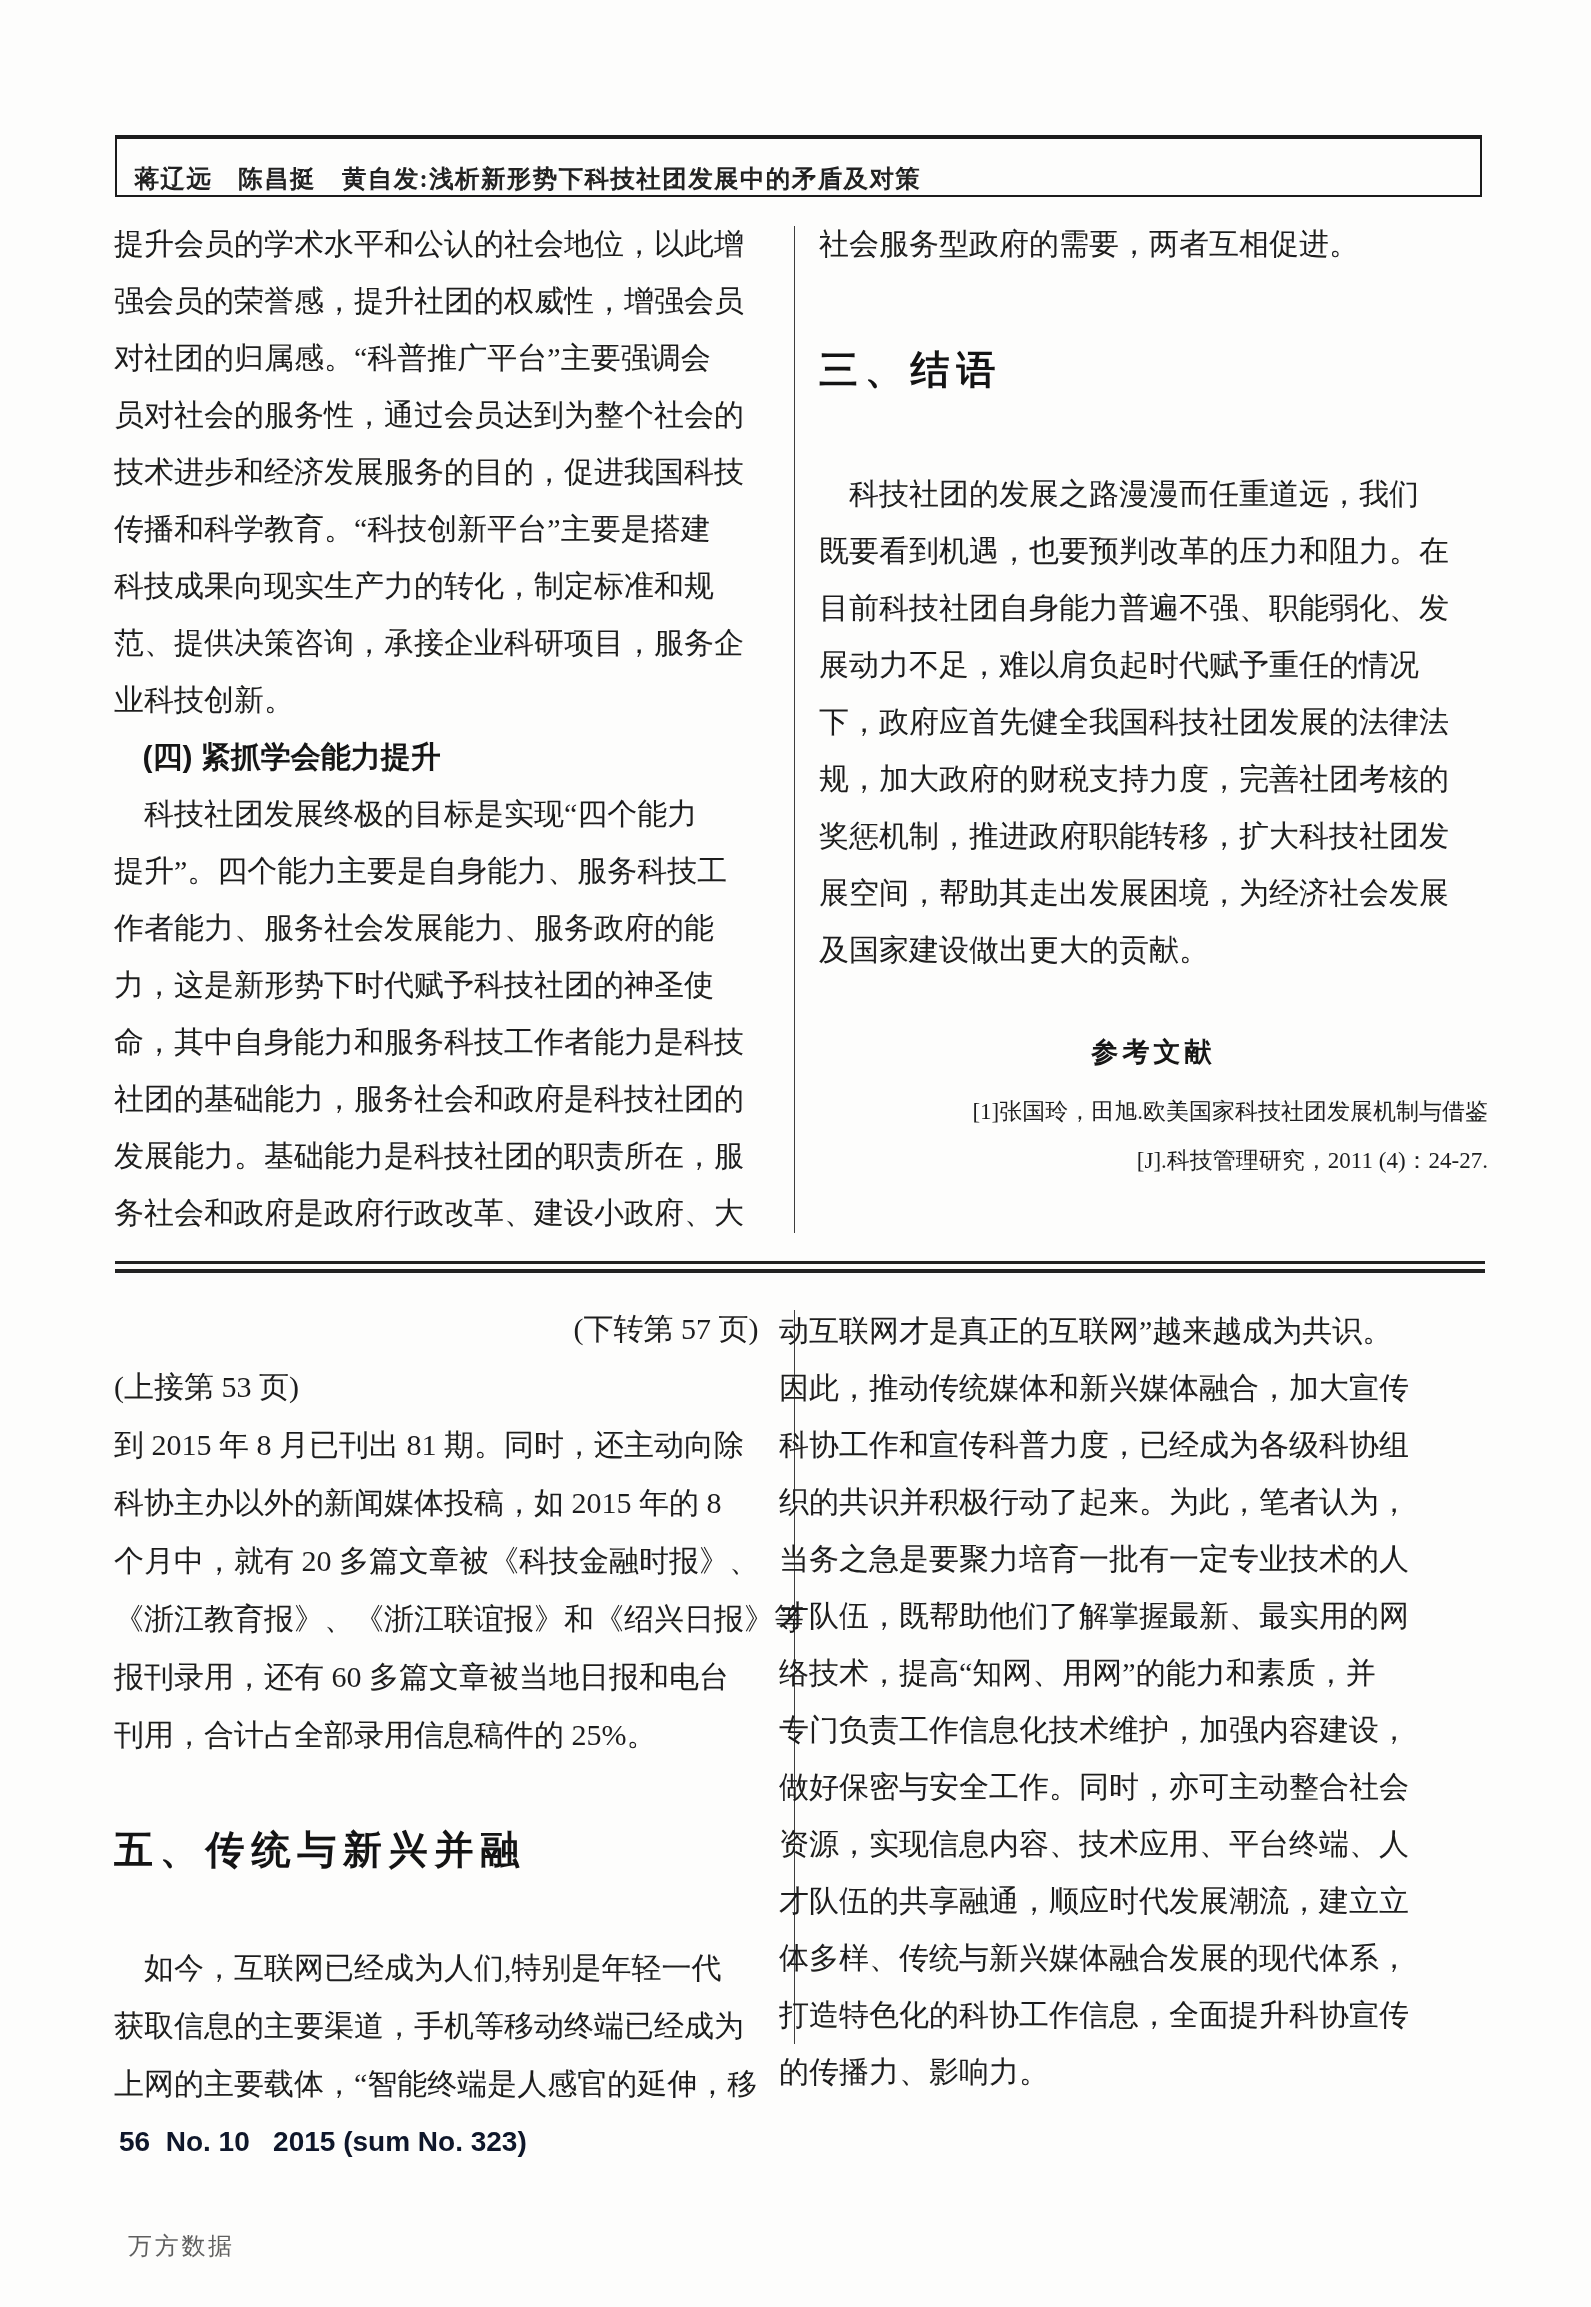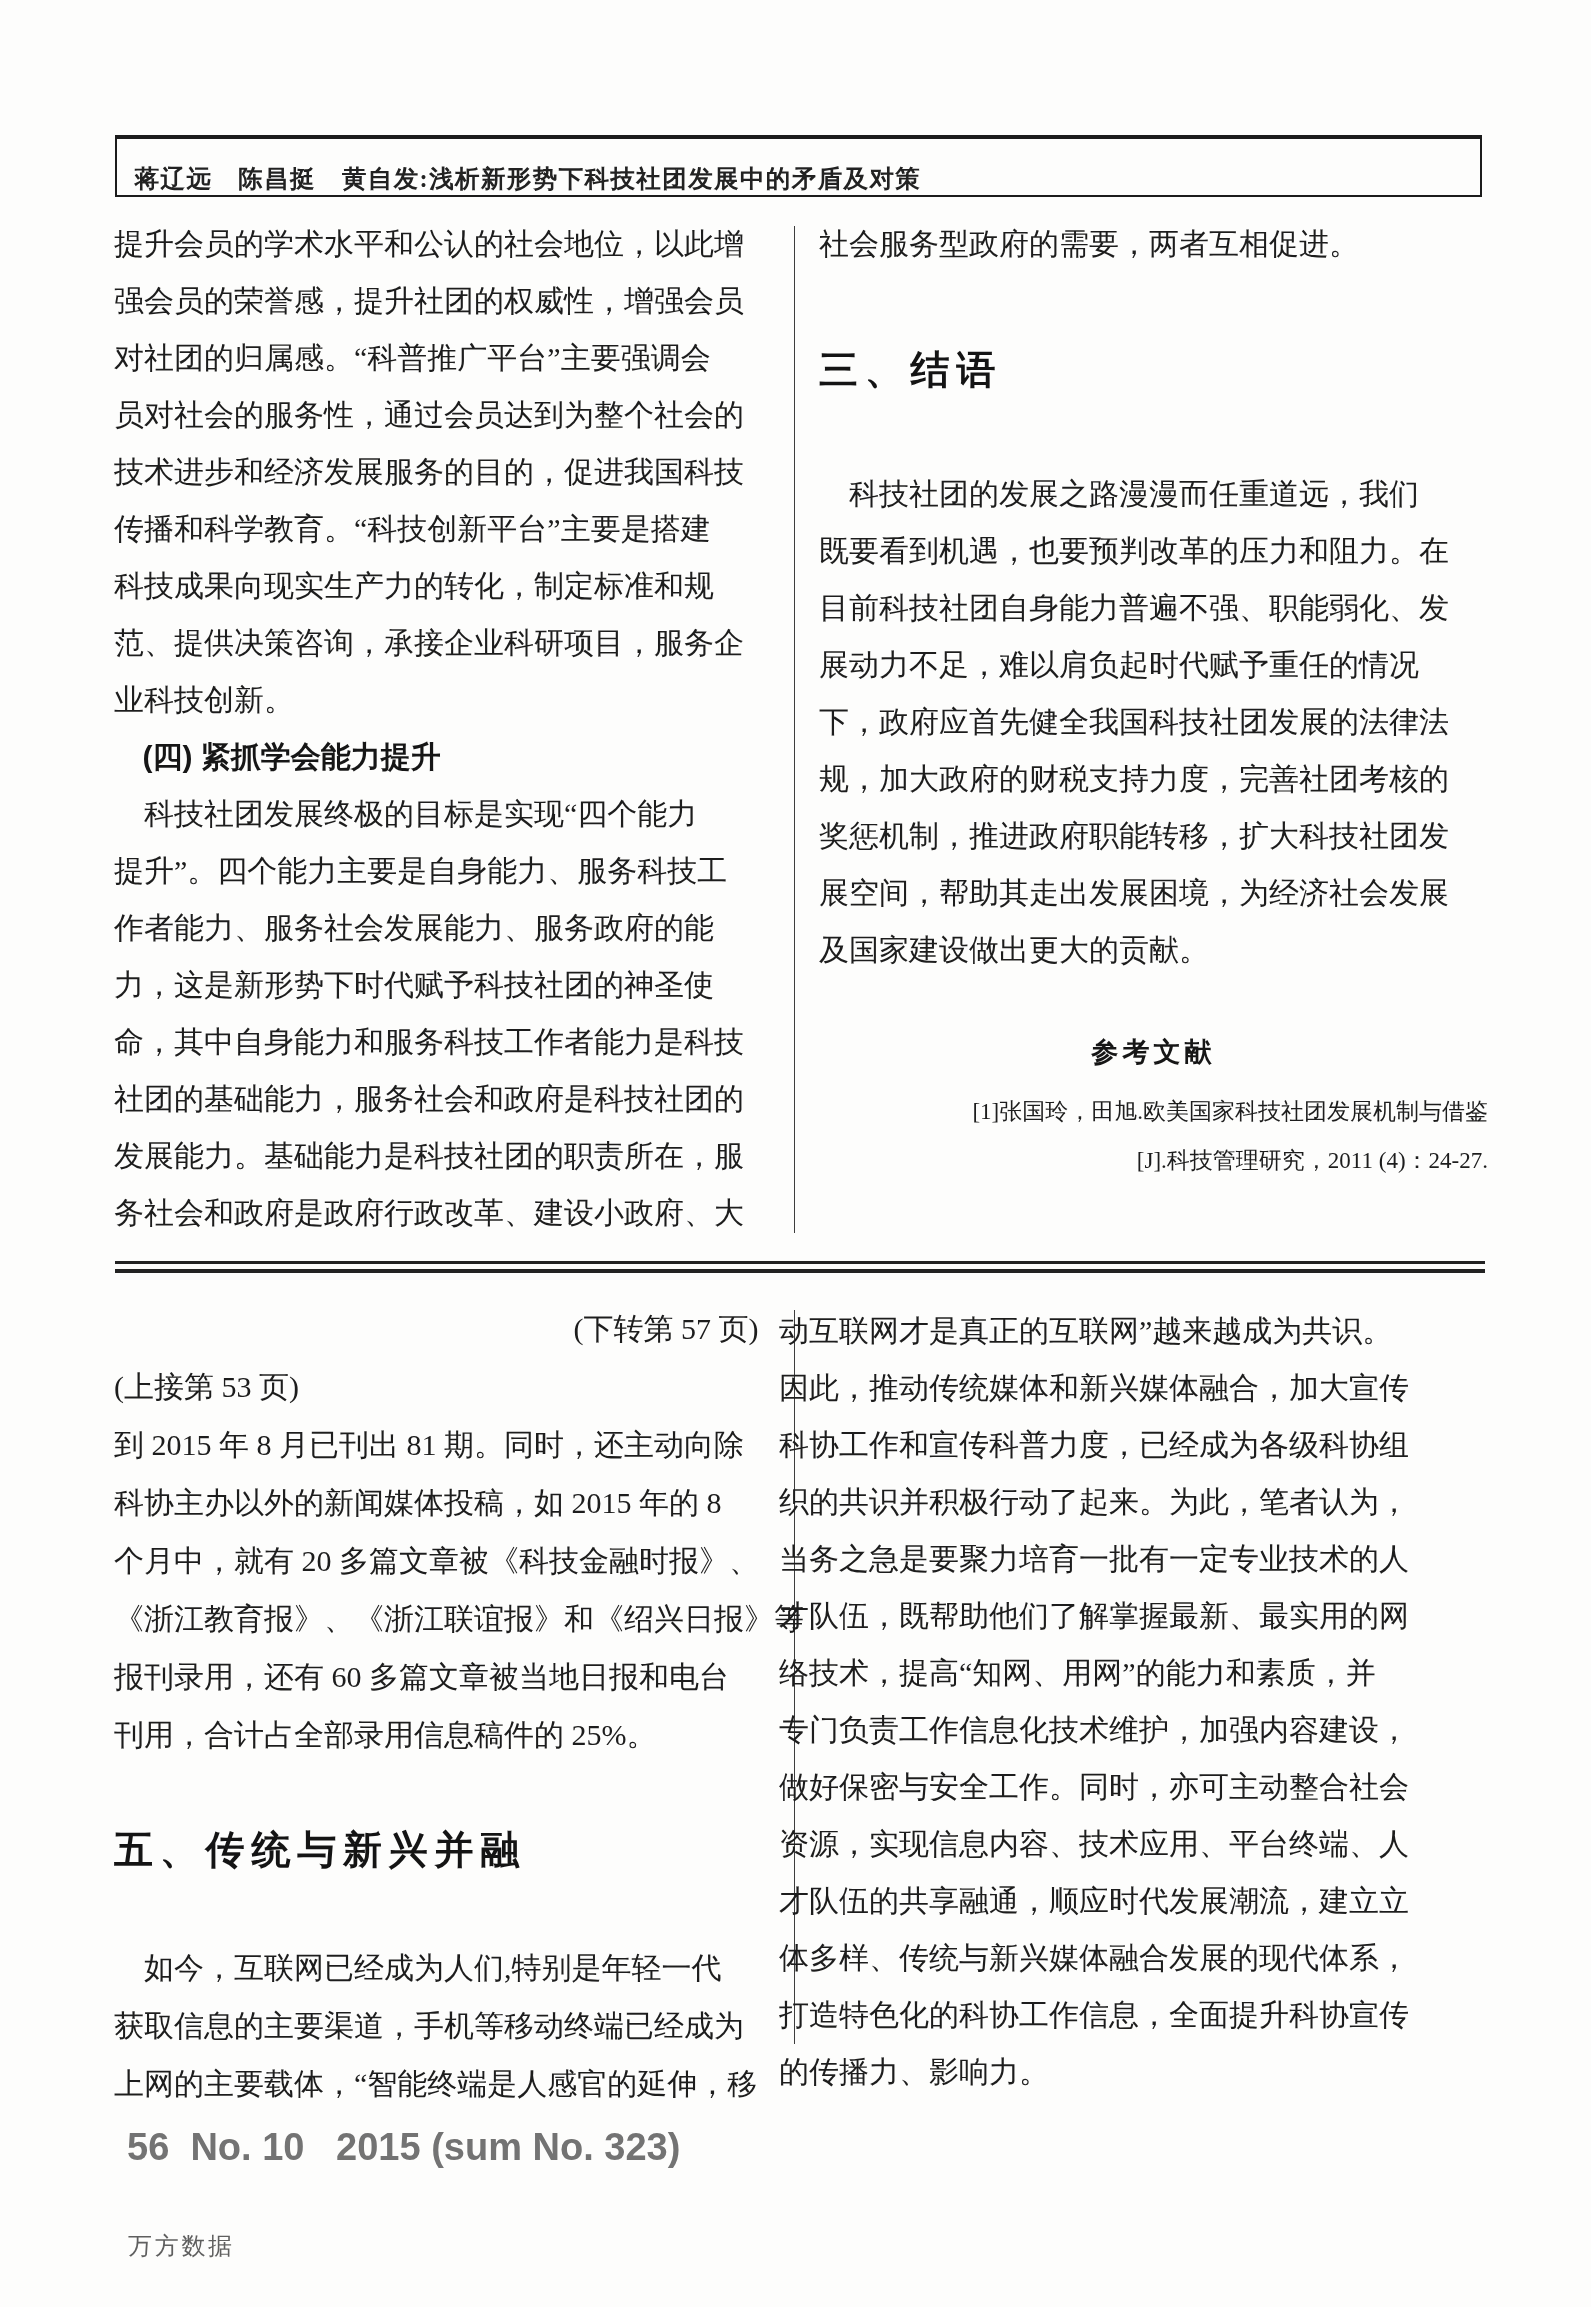--- a/index.html
+++ b/index.html
@@ -74,24 +74,24 @@
     border-bottom:4.1px solid #222;
   }
   .v-rule {
     position:absolute; left:794px; width:1.4px;
     background:#3d3d3d;
   }
   .v-rule-top { top:226px;  height:1007px; }
   .v-rule-bot { top:1310px; height:734px; }
 
   .footer-info {
-    position:absolute; left:127px; top:2126px;
-    font-size:38px; font-weight:bold;
-    font-family:"Liberation Sans","DejaVu Sans",sans-serif;
-    color:#737373;
+    position:absolute; left:119px; top:2126px;
+    font-size:28px; font-weight:bold;
+    font-family:"Liberation Sans","DejaVu Sans",sans-serif;
+    color:#0f172a;
     white-space:pre;
   }
   .watermark {
     position:absolute; left:128px; top:2230px;
     font-size:24px; color:#4f4f4f; opacity:.9;
     letter-spacing:2.7px;
   }
 </style>
 </head>
 <body>

